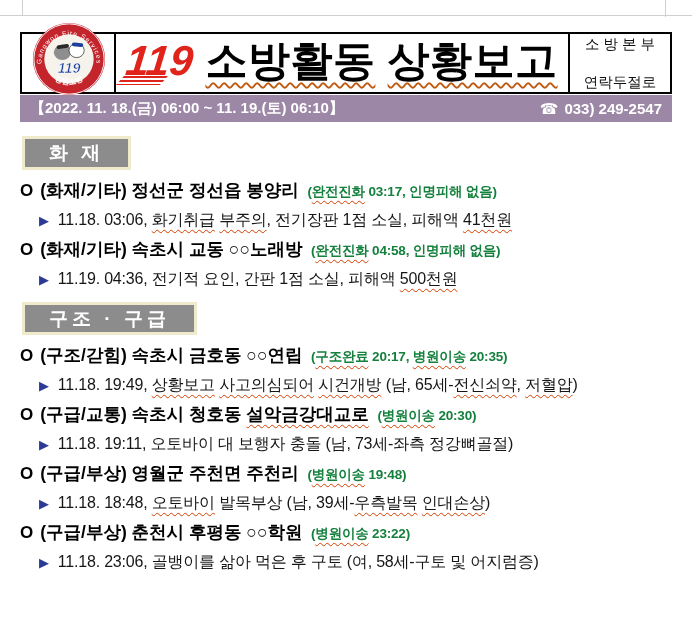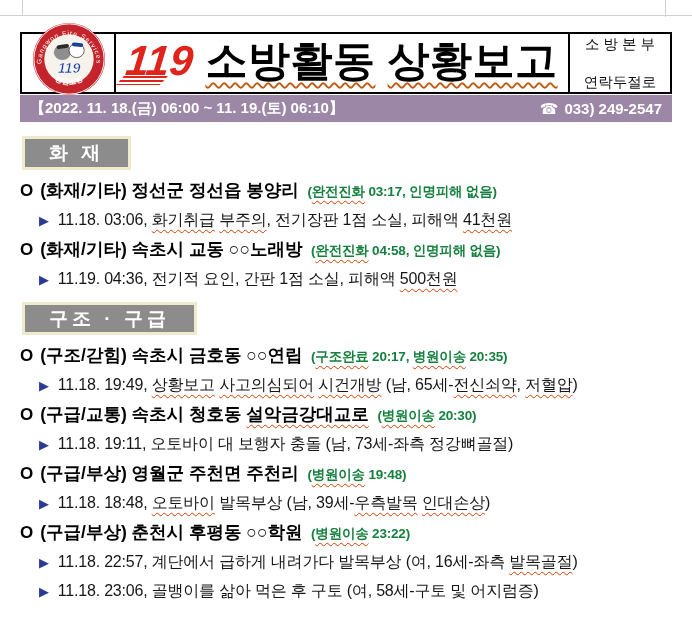--- a/index.html
+++ b/index.html
@@ -159,23 +159,20 @@
     </div>
     <div class="inc-detail">
       <span class="arrow">▶</span><span>11.18. 18:48, <span class="wv">오토바이</span> 발목부상 (남, 39세-<span class="wv">우측발목</span> <span class="wv">인대손상</span>)</span>
     </div>
   </div>
 
   <div>
     <div class="inc-head">
       <span class="inc-bullet">O</span><span>(구급/부상) 춘천시 후평동 ○○학원</span><span class="inc-note"> (<span class="wv">병원이송</span> 23:22)</span>
     </div>
-    <div class="inc-detail">
-      <span class="arrow">▶</span><span>11.18. 22:57, 계단에서 급하게 내려가다 발목부상 (여, 16세-좌측 <span class="wv">발목골절</span>)</span>
-    </div>
   </div>
 
   <div>
     <div class="inc-detail">
       <span class="arrow">▶</span><span>11.18. 23:06, 골뱅이를 삶아 먹은 후 구토 (여, 58세-구토 및 어지럼증)</span>
     </div>
   </div>
 </div>
   </div>
 </div>

